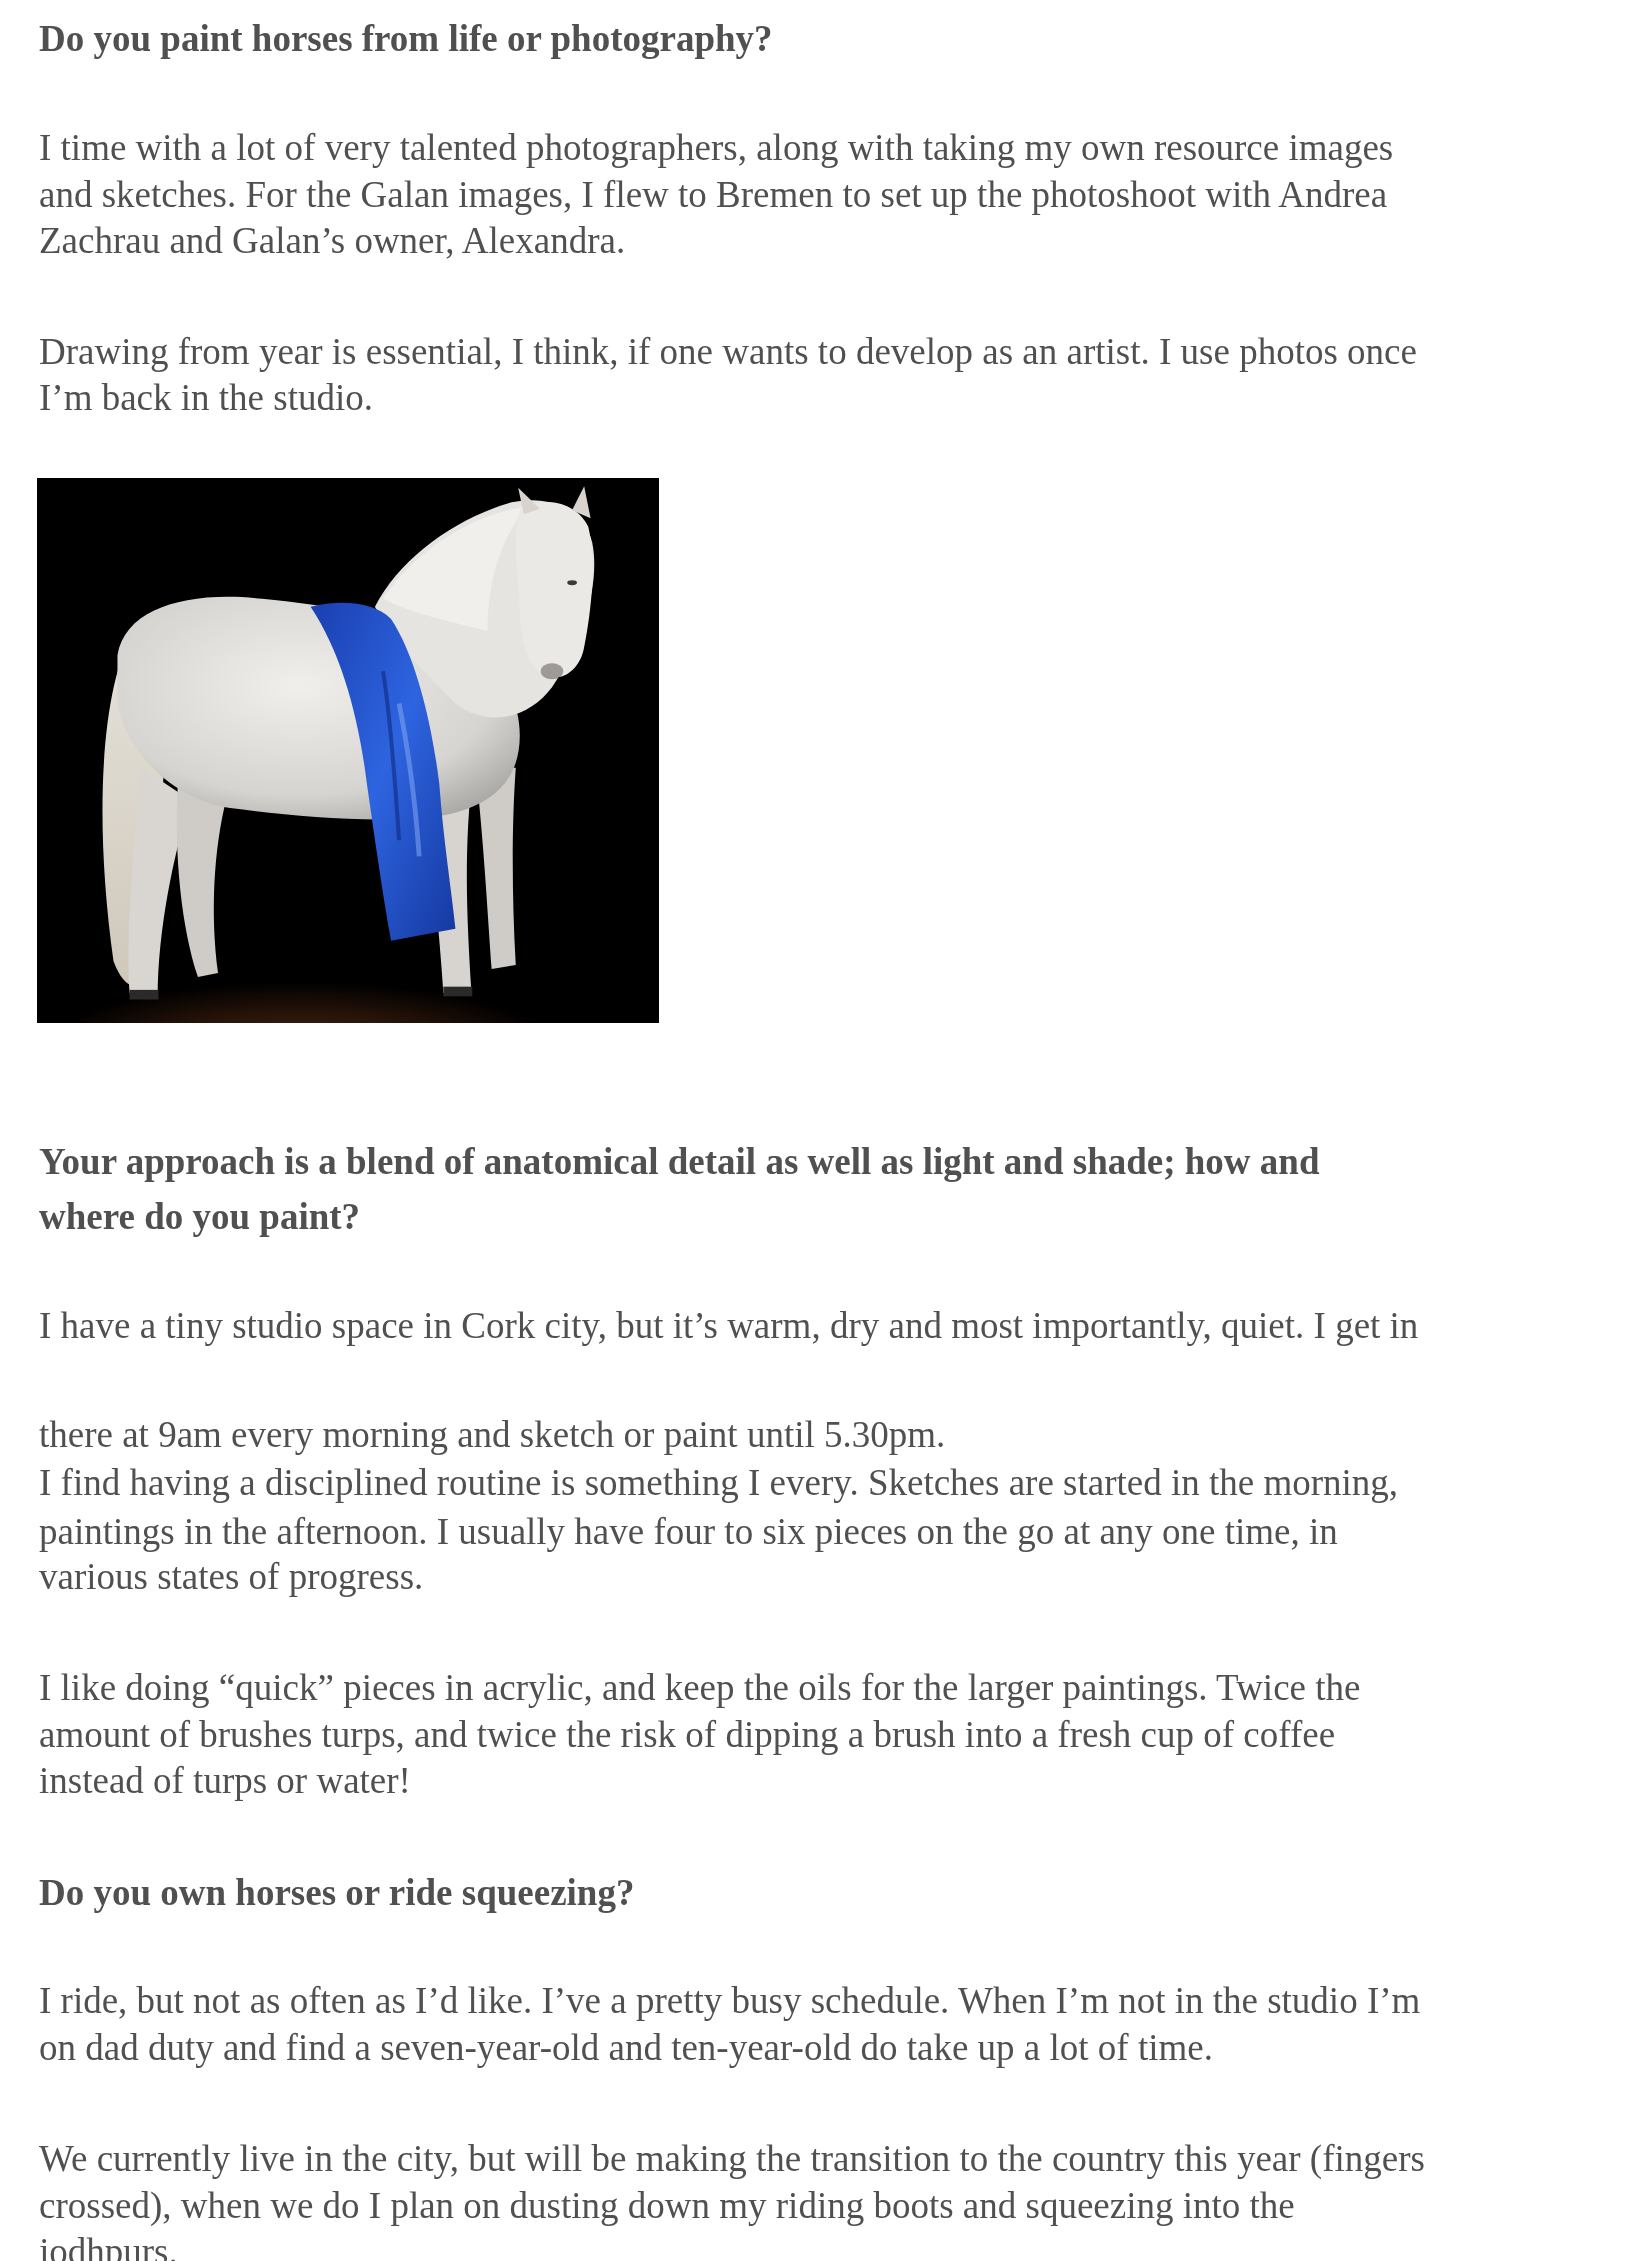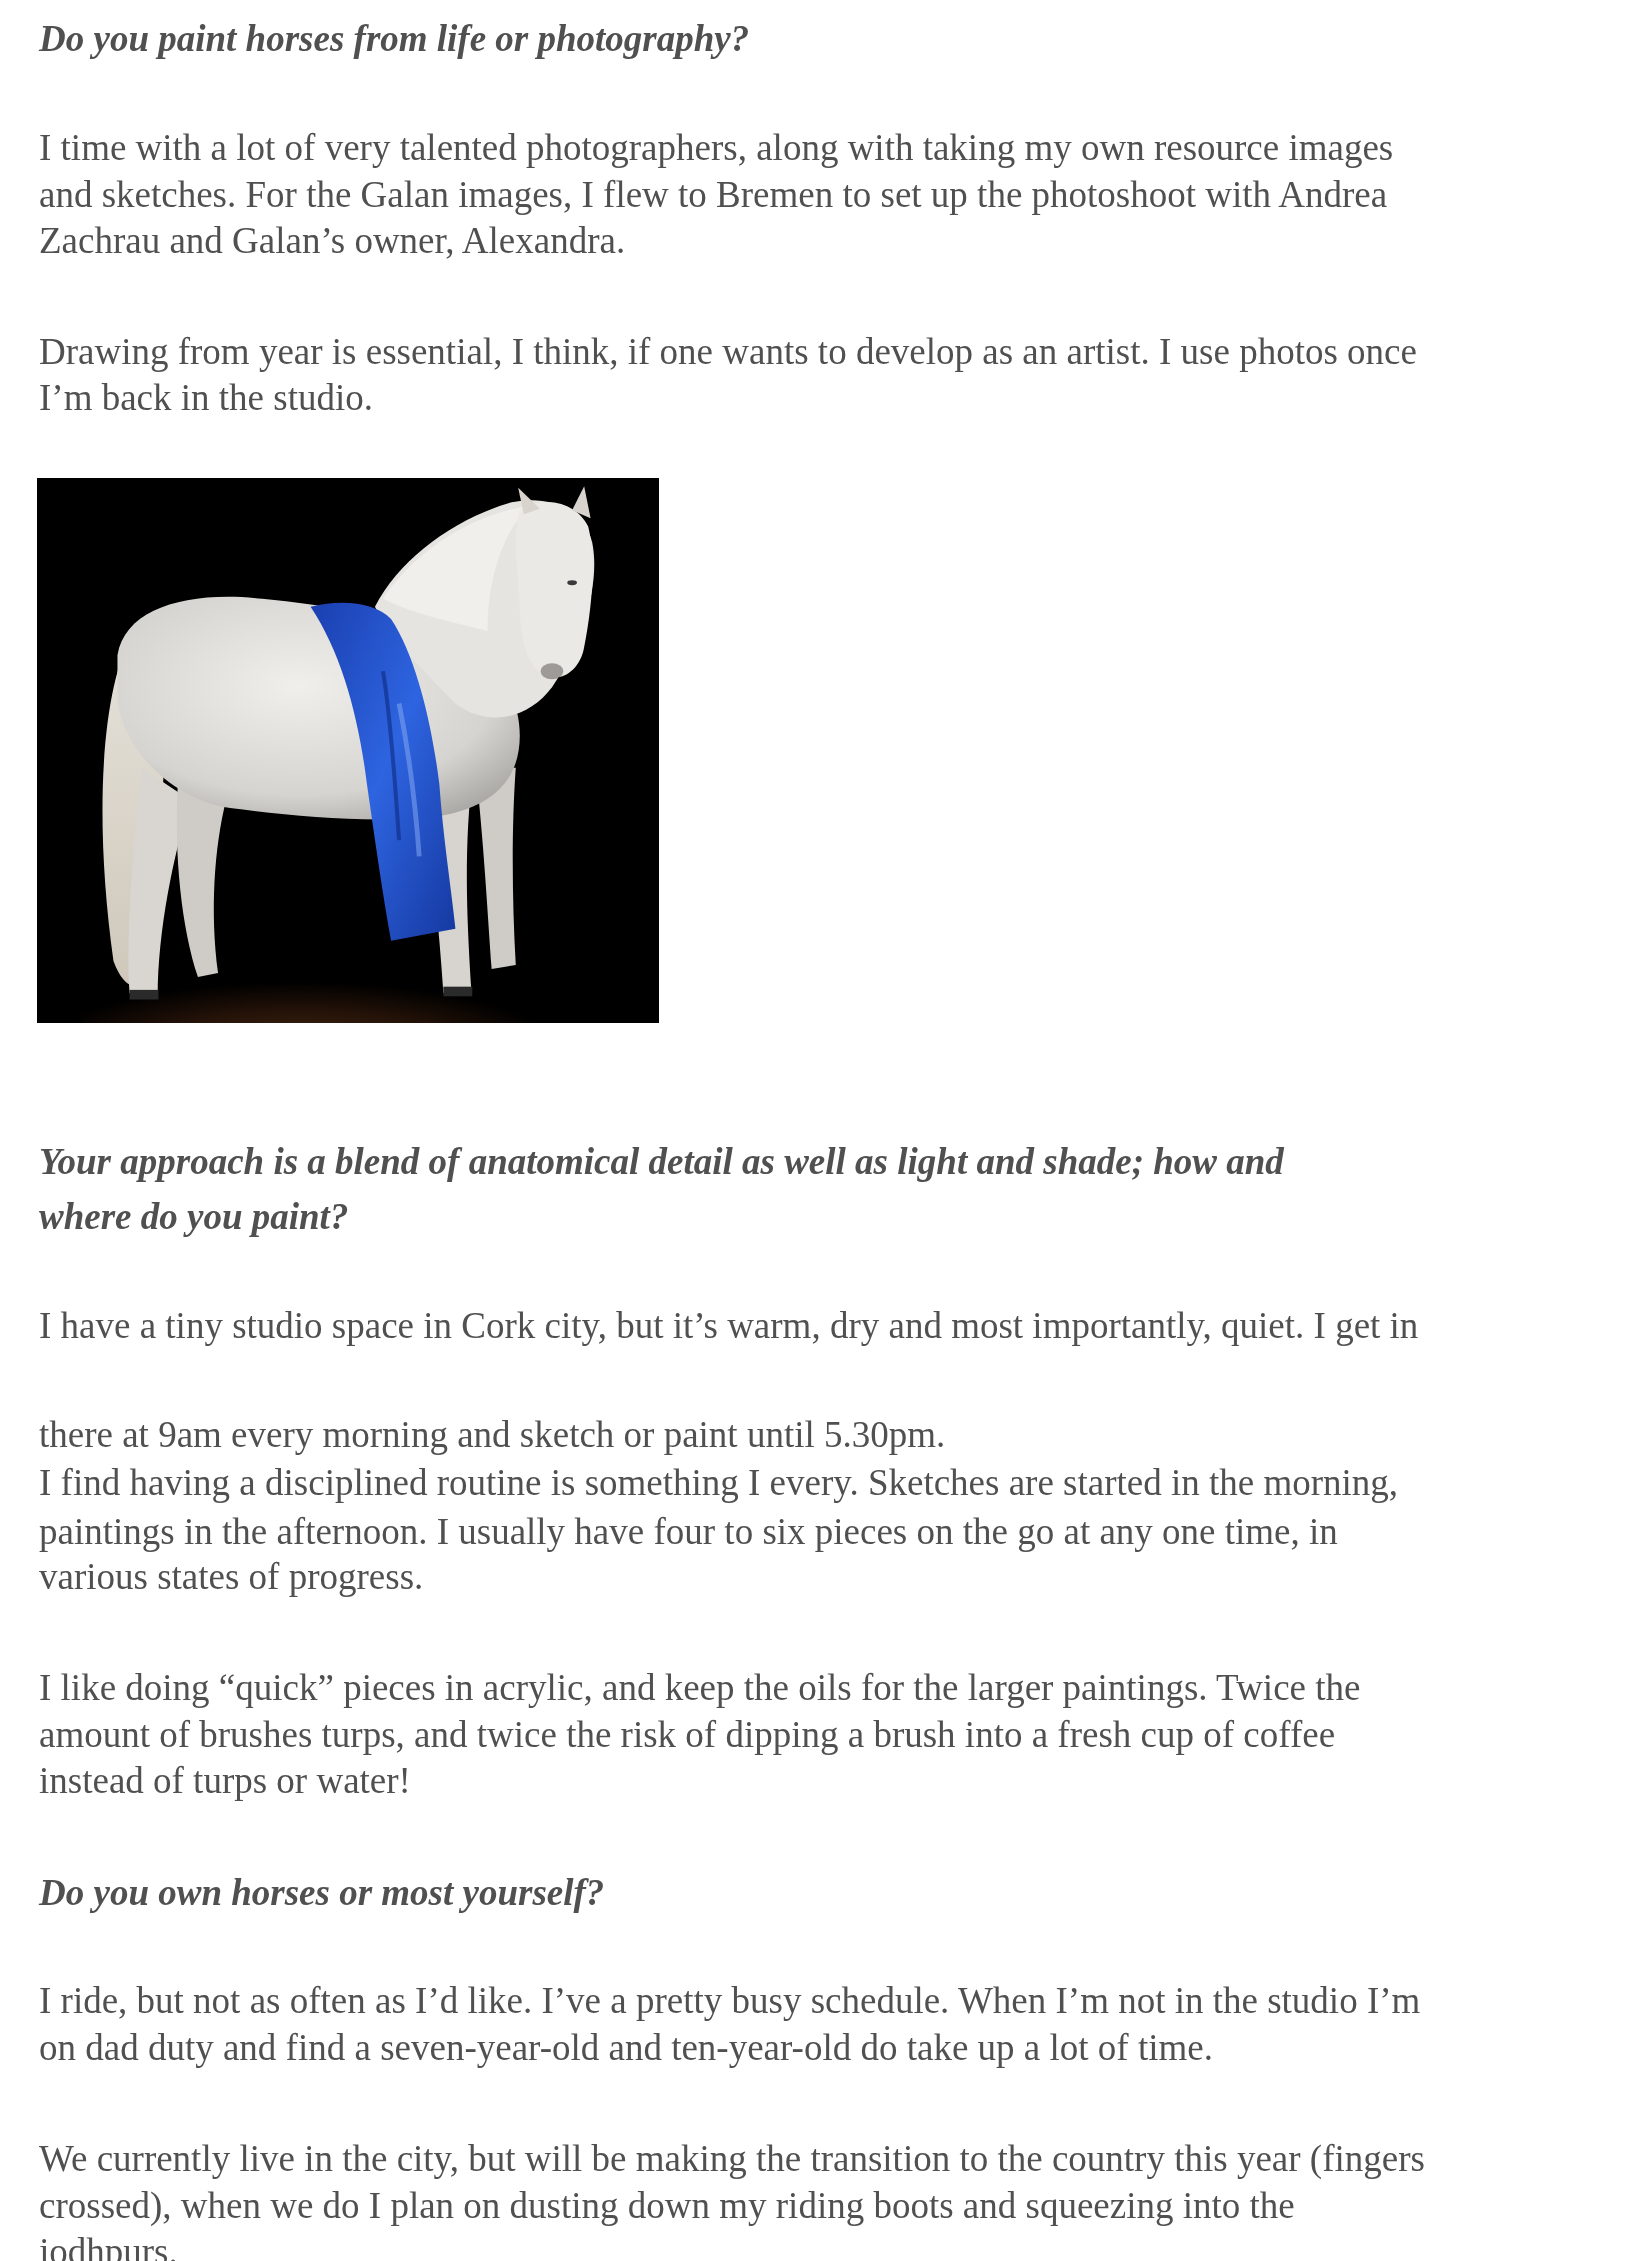--- a/index.html
+++ b/index.html
@@ -22,21 +22,21 @@
       width: 1578px;
     }
     .line {
       position: absolute;
       left: 0;
       white-space: nowrap;
       font-size: 37px;
       line-height: 47px;
       height: 47px;
     }
-    .q { font-weight: bold; font-style: italic; }
+    .q { font-weight: bold; }
     .figure {
       position: absolute;
       left: -1.6px;
       top: 478px;
       width: 622px;
       height: 545px;
       background: #000;
       overflow: hidden;
     }
     .figure svg { display: block; width: 622px; height: 545px; }
@@ -119,21 +119,21 @@
   <div class="line" style="top:1411px">there at 9am every morning and sketch or paint until 5.30pm.</div>
 
   <div class="line" style="top:1459px">I find having a disciplined routine is something I every. Sketches are started in the morning,</div>
   <div class="line" style="top:1508px">paintings in the afternoon. I usually have four to six pieces on the go at any one time, in</div>
   <div class="line" style="top:1553px">various states of progress.</div>
 
   <div class="line" style="top:1664px">I like doing “quick” pieces in acrylic, and keep the oils for the larger paintings. Twice the</div>
   <div class="line" style="top:1711px">amount of brushes turps, and twice the risk of dipping a brush into a fresh cup of coffee</div>
   <div class="line" style="top:1757px">instead of turps or water!</div>
 
-  <div class="line q" style="top:1869px">Do you own horses or most yourself?</div>
+  <div class="line q" style="top:1869px">Do you own horses or ride squeezing?</div>
 
   <div class="line" style="top:1977px">I ride, but not as often as I’d like. I’ve a pretty busy schedule. When I’m not in the studio I’m</div>
   <div class="line" style="top:2024px">on dad duty and find a seven-year-old and ten-year-old do take up a lot of time.</div>
 
   <div class="line" style="top:2135px">We currently live in the city, but will be making the transition to the country this year (fingers</div>
   <div class="line" style="top:2182px">crossed), when we do I plan on dusting down my riding boots and squeezing into the</div>
   <div class="line" style="top:2228px">jodhpurs.</div>
 
 </div>
 

